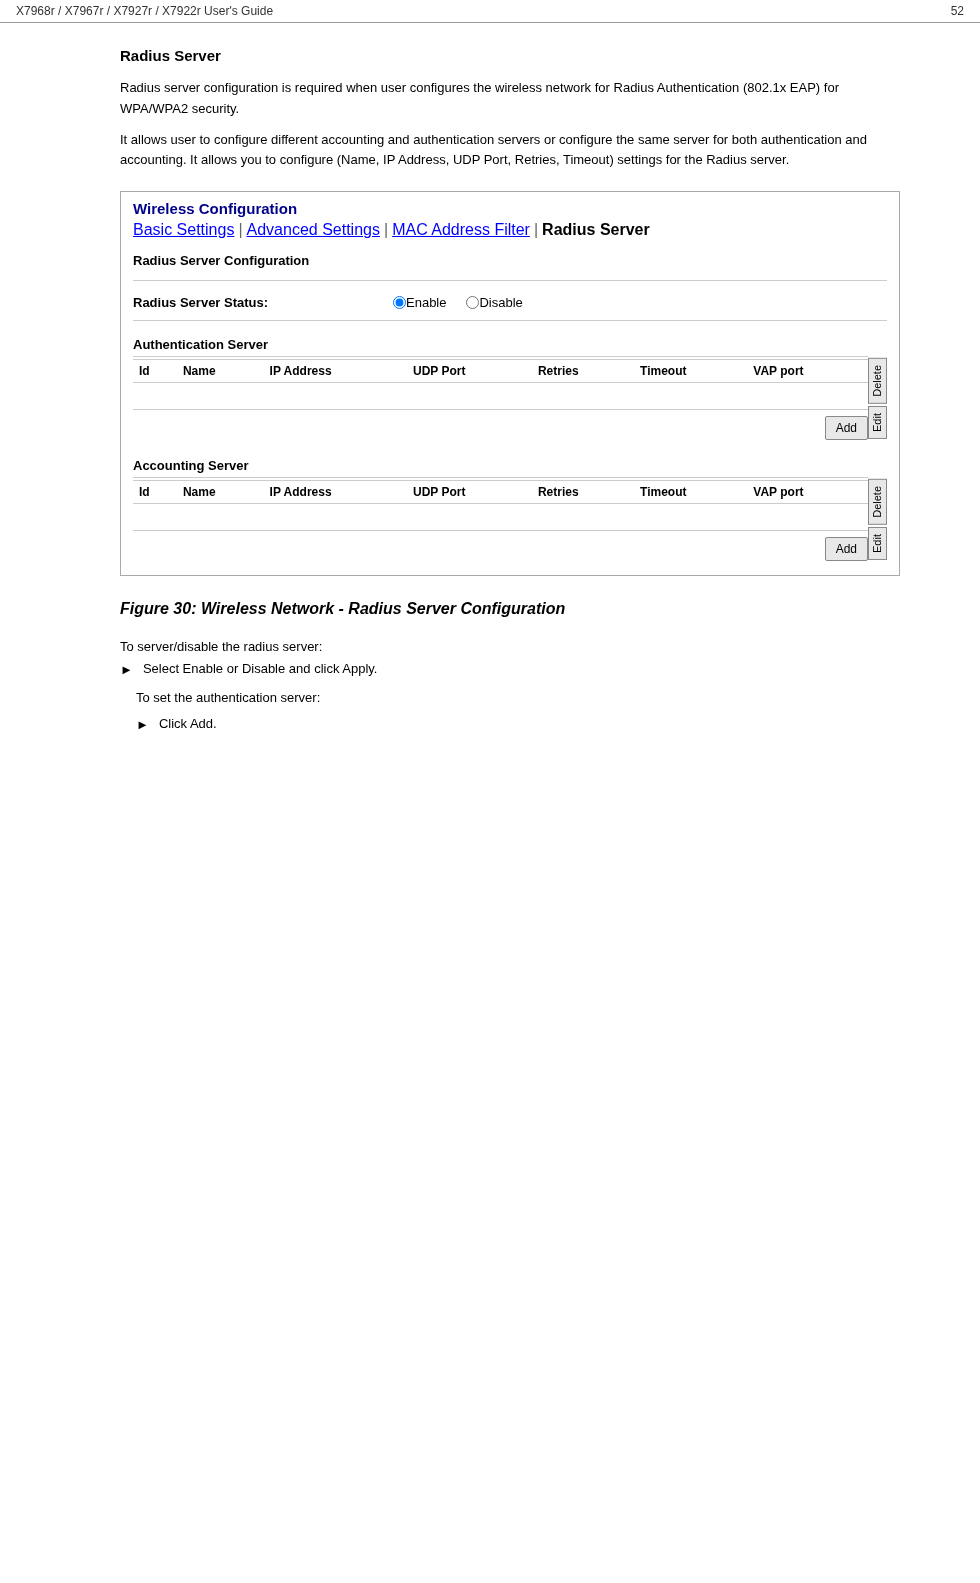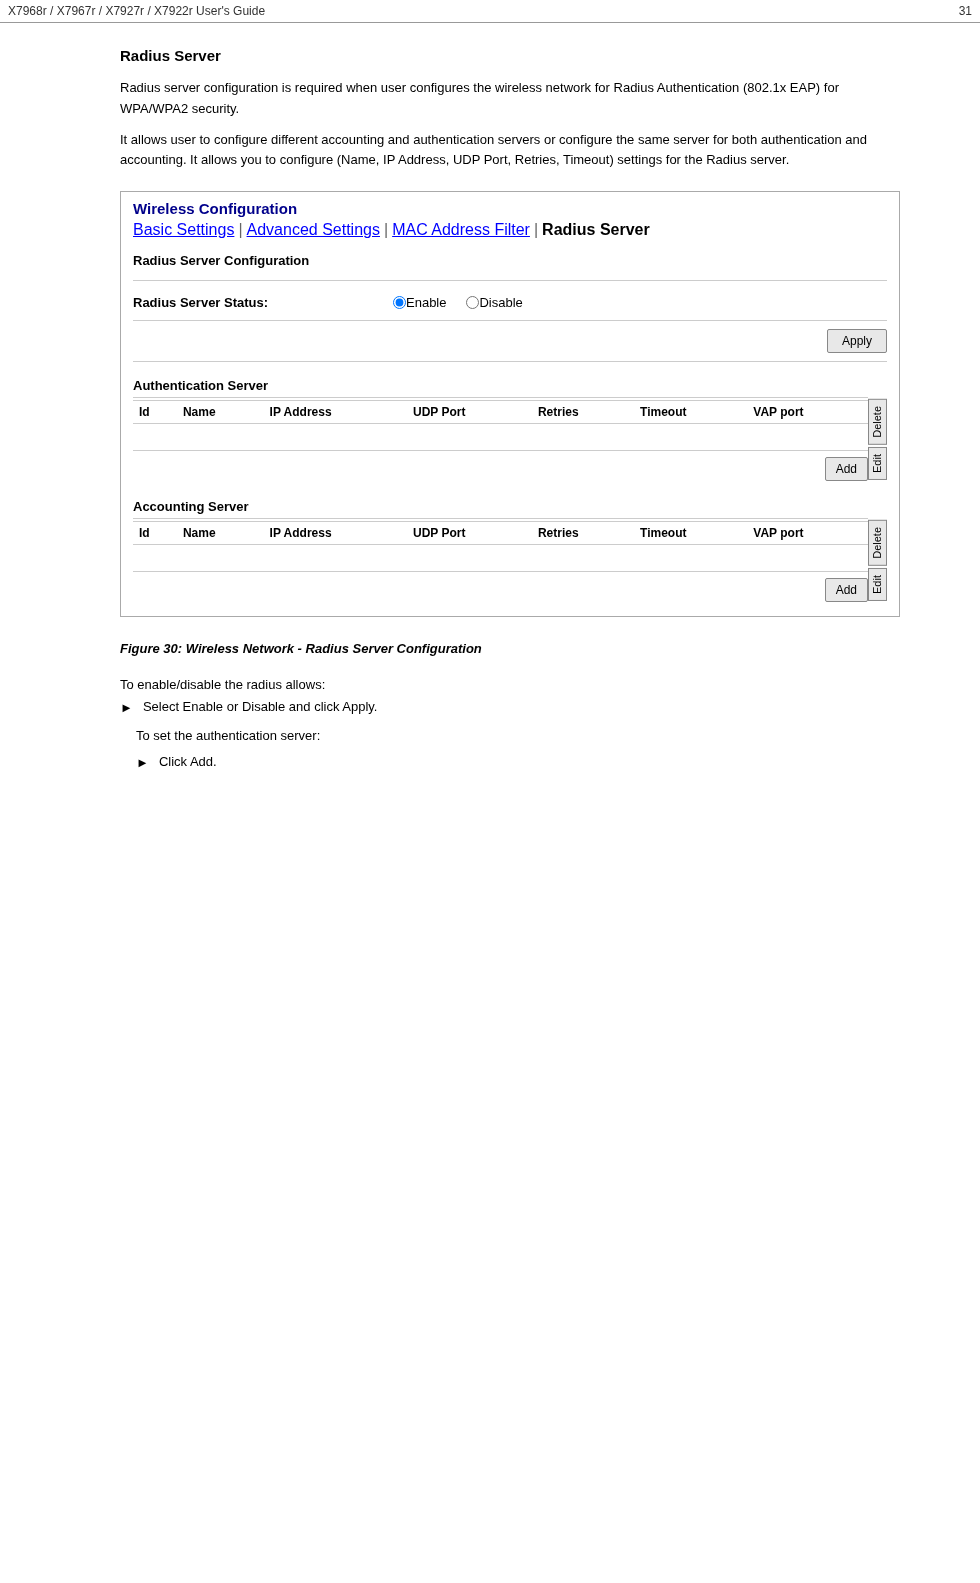--- a/index.html
+++ b/index.html
@@ -6,21 +6,21 @@
     body {
       font-family: Arial, sans-serif;
       font-size: 13px;
       background: #fff;
       color: #000;
       width: 980px;
       min-height: 1583px;
     }
     .page-header {
       border-bottom: 1px solid #999;
-      padding: 4px 8px;
+      padding: 4px 16px;
       font-size: 12px;
       color: #333;
       display: flex;
       justify-content: space-between;
     }
     .content {
       padding: 24px 80px 40px 120px;
     }
     .section-title {
       font-size: 15px;
@@ -190,21 +190,21 @@
     }
     .add-row {
       display: flex;
       justify-content: flex-end;
       padding: 4px 0 2px 0;
     }
 
     
     .figure-caption {
       font-style: italic;
-      font-size: 13px;
+      font-size: 16px;
       font-weight: bold;
       margin-bottom: 18px;
       text-align: left;
     }
 
     
     .instructions {
       margin-top: 4px;
       font-size: 13px;
       line-height: 1.7;
@@ -222,21 +222,21 @@
     .instruction-sub {
       margin-left: 16px;
       margin-bottom: 4px;
     }
   </style>
 </head>
 <body>
 
 <div class="page-header">
   <span>X7968r / X7967r / X7927r / X7922r User's Guide</span>
-  <span>31</span>
+  <span>52</span>
 </div>
 
 <div class="content">
 
   <div class="section-title">Radius Server</div>
 
   <div class="description-block">
     <p>Radius server configuration is required when user configures the wireless network for Radius Authentication (802.1x EAP) for WPA/WPA2 security.</p>
     <p>It allows user to configure different accounting and authentication servers or configure the same server for both authentication and accounting. It allows you to configure (Name, IP Address, UDP Port, Retries, Timeout) settings for the Radius server.</p>
   </div>
@@ -266,23 +266,20 @@
             <input type="radio" name="radius_status" checked="" style="">
             <span>Enable</span>
           </label>
           <label class="radio-option">
             <input type="radio" name="radius_status" style="">
             <span>Disable</span>
           </label>
         </div>
       </div>
 
-      <div class="apply-row">
-        <button class="apply-btn">Apply</button>
-      </div>
 
       <div class="server-section">
         <div class="server-section-title">Authentication Server</div>
         <div class="table-row-with-btns">
           <div class="table-flex">
             <div class="table-area">
               <table class="server-table">
                 <thead>
                   <tr>
                     <th>Id</th>
@@ -346,21 +343,21 @@
           </div>
         </div>
       </div>
 
     </div>
   </div>
 
   <div class="figure-caption">Figure 30: Wireless Network - Radius Server Configuration</div>
 
   <div class="instructions">
-    <div>To enable/disable the radius allows:</div>
+    <div>To server/disable the radius server:</div>
     <div class="instruction-item">
       <span class="arrow">►</span>
       <span>Select Enable or Disable and click Apply.</span>
     </div>
     <div class="instruction-sub">To set the authentication server:</div>
     <div class="instruction-item instruction-sub">
       <span class="arrow">►</span>
       <span>Click Add.</span>
     </div>
   </div>

